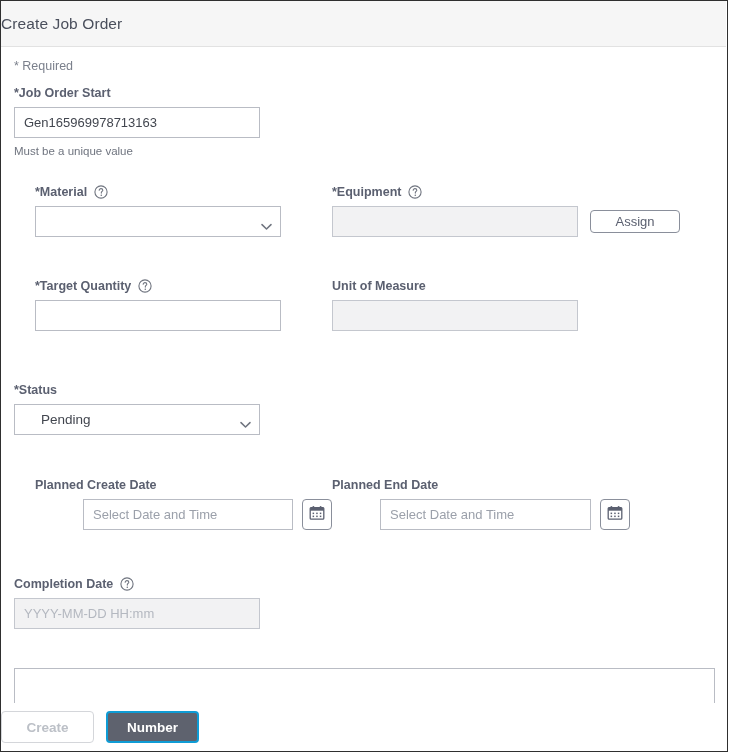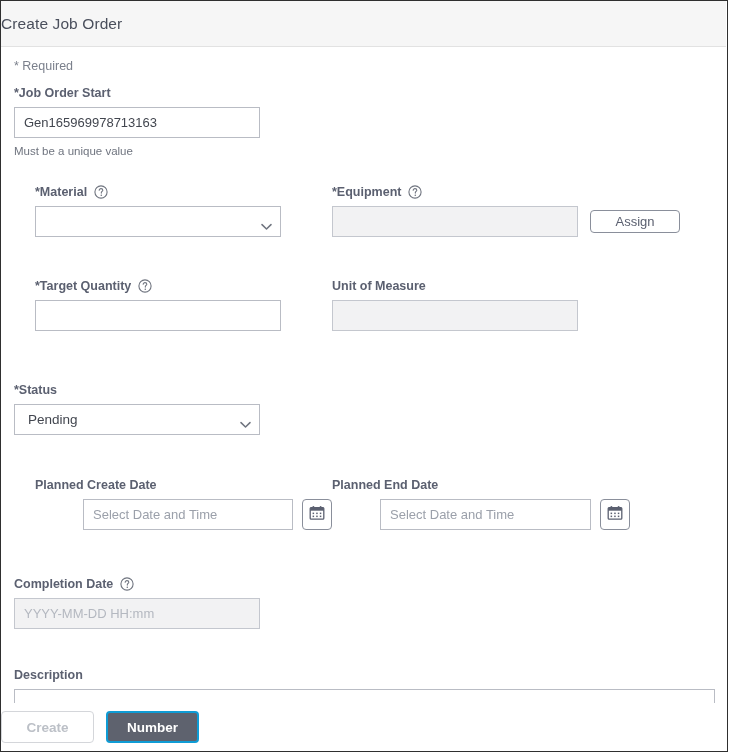--- a/index.html
+++ b/index.html
@@ -104,21 +104,21 @@
   .sel-wrap { position: relative; width: 246px; }
   .sel {
     box-sizing: border-box;
     width: 100%;
     height: 31px;
     border: 1px solid #b9bcc4;
     background: #ffffff;
     font-family: "Liberation Sans", sans-serif;
     font-size: 13.5px;
     color: #42464f;
-    padding: 0 28px 0 13px;
+    padding: 0 28px 0 26px;
     appearance: none;
     -webkit-appearance: none;
     outline: none;
     border-radius: 0;
   }
   .chev {
     position: absolute;
     right: 9px;
     top: 11px;
     pointer-events: none;
@@ -403,23 +403,20 @@
           </svg>
         </span>
       </div>
       <input class="txt w-narrow disabled" type="text" disabled="" placeholder="YYYY-MM-DD HH:mm" style="">
     </div>
 
     <div class="spacer-28"></div>
     <div style="height:11px;"></div>
 
     <div>
-      <div class="field-label">
-        <span>Description</span>
-      </div>
       <textarea class="desc-area" style=""></textarea>
     </div>
 
   </div>
 
   <div class="dialog-footer">
     <button class="btn-create" disabled="">Create</button>
     <button class="btn-cancel">Number</button>
   </div>
 

